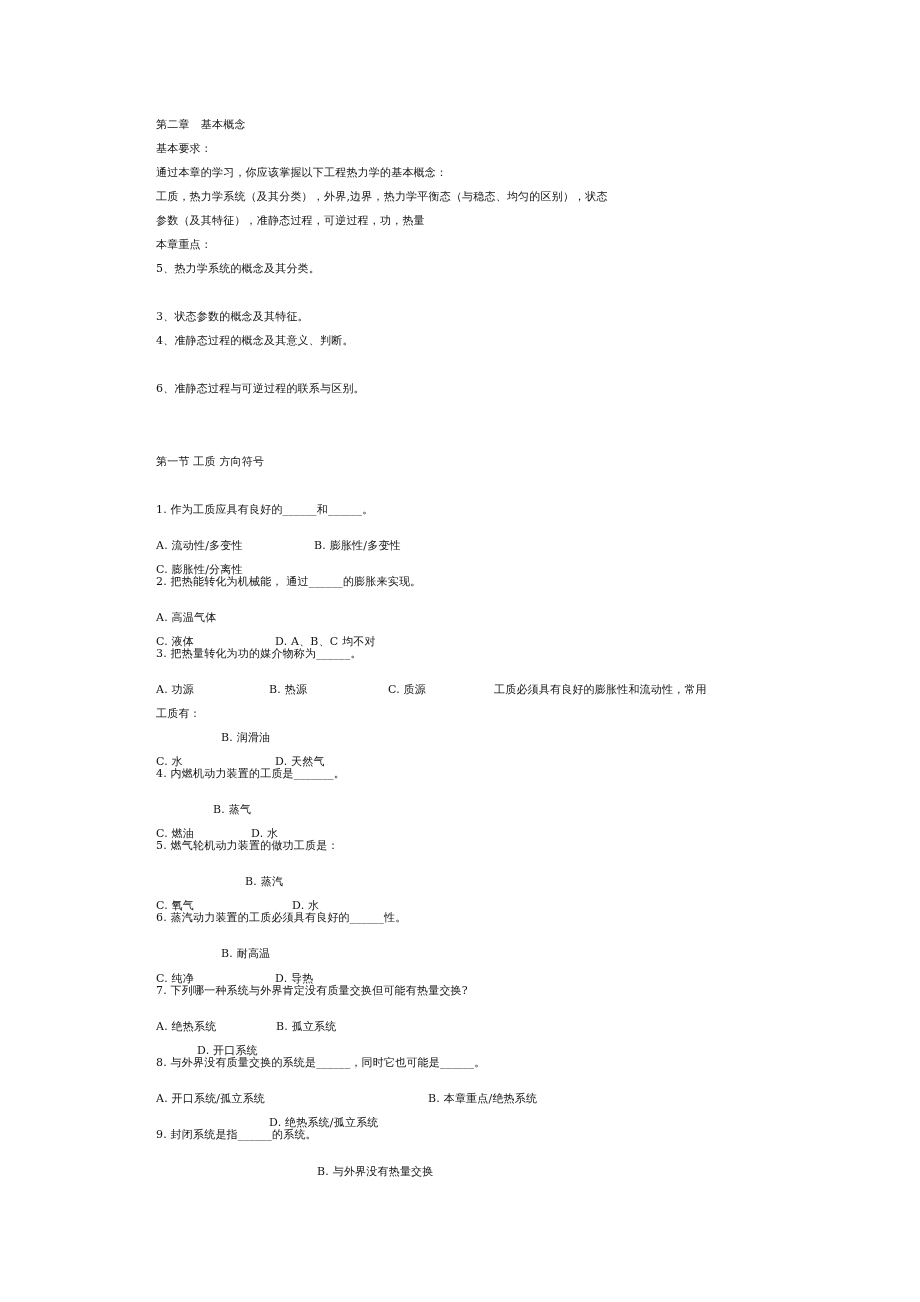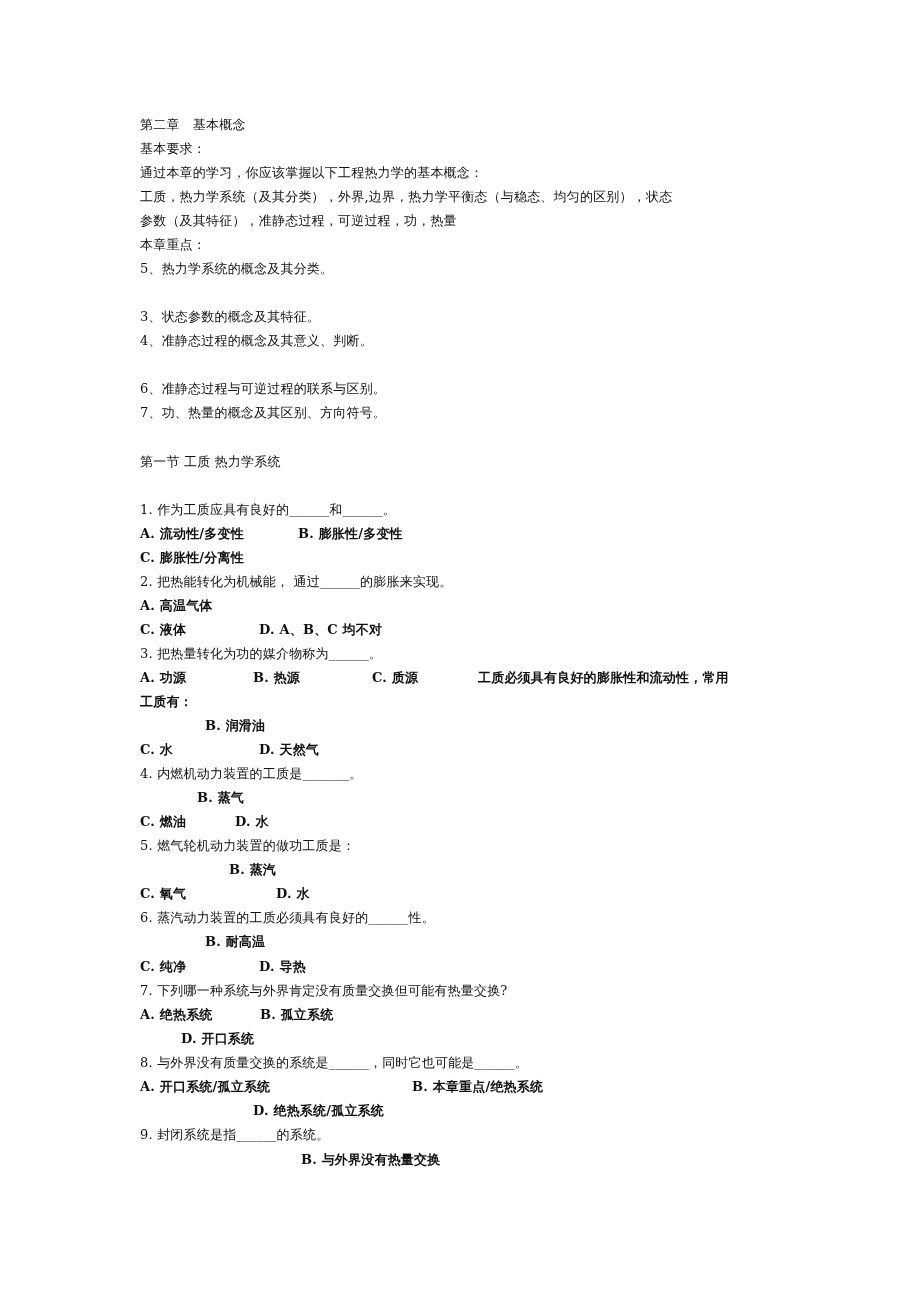--- a/index.html
+++ b/index.html
@@ -1,40 +1,39 @@
 <!DOCTYPE html>
 <html><head>
 <meta charset="utf-8">
 <style>
   html, body { margin: 0; padding: 0; background: #ffffff; }
   body { width: 920px; height: 1302px; position: relative; overflow: hidden;
          font-family: "DejaVu Serif", "Liberation Serif", serif; color: #111111; }
   .page { position: absolute; left: 0; top: 0; width: 920px; height: 1302px; background: #ffffff; }
-  .ln { position: absolute; left: 140px; height: 24px; line-height: 24px; font-size: 13px;
+  .ln { position: absolute; left: 156px; height: 24px; line-height: 24px; font-size: 11px;
         white-space: nowrap; letter-spacing: 0.2px; }
-  .seg { position: absolute; top: 0; white-space: nowrap; font-weight: bold; }
+  .seg { position: absolute; top: 12px; white-space: nowrap; }
 </style>
 </head>
 <body>
 
 <div class="page">
 
   <div class="ln" style="top:113px">第二章　基本概念</div>
   <div class="ln" style="top:137px">基本要求：</div>
   <div class="ln" style="top:185px">工质，热力学系统（及其分类），外界,边界，热力学平衡态（与稳态、均匀的区别），状态</div>
   <div class="ln" style="top:161px">通过本章的学习，你应该掌握以下工程热力学的基本概念：</div>
   <div class="ln" style="top:209px">参数（及其特征），准静态过程，可逆过程，功，热量</div>
   <div class="ln" style="top:233px">本章重点：</div>
   <div class="ln" style="top:257px">5、热力学系统的概念及其分类。</div>
   <div class="ln" style="top:305px">3、状态参数的概念及其特征。</div>
   <div class="ln" style="top:329px">4、准静态过程的概念及其意义、判断。</div>
   <div class="ln" style="top:377px">6、准静态过程与可逆过程的联系与区别。</div>
-  <div class="ln" style="top:401px">7、功、热量的概念及其区别、方向符号。</div>
 
-  <div class="ln" style="top:450px">第一节  工质  热力学系统</div>
+  <div class="ln" style="top:450px">第一节  工质  方向符号</div>
 
   <div class="ln" style="top:498px">1.    作为工质应具有良好的______和______。</div>
   <div class="ln" style="top:522px">
     <span class="seg" style="left:0">A.  流动性/多变性</span>
     <span class="seg" style="left:158px">B.  膨胀性/多变性</span>
   </div>
   <div class="ln" style="top:546px">
     <span class="seg" style="left:0">C.  膨胀性/分离性</span>
   </div>
 

